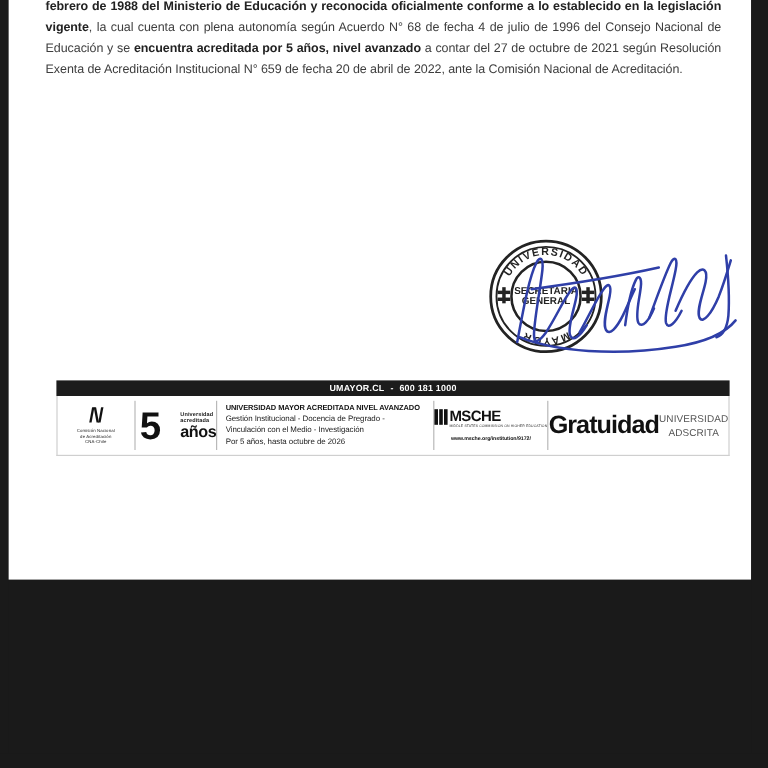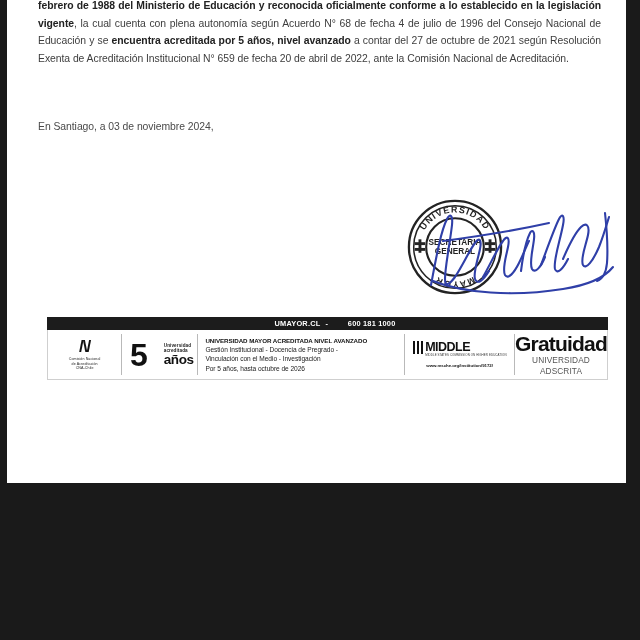--- a/index.html
+++ b/index.html
@@ -96,21 +96,20 @@
     display: flex;
     align-items: center;
     justify-content: center;
   }
   #footer-topbar .ft-text {
     color: #ffffff;
     font-size: 7.4px;
     font-weight: bold;
     letter-spacing: 0.2px;
     white-space: nowrap;
-    margin-left: 15px;
   }
   #footer-topbar .ft-sep {
     color: #ffffff;
     font-size: 7.4px;
     font-weight: bold;
     padding: 0 5px;
   }
 
   #footer-panels {
     display: flex;
@@ -215,21 +214,21 @@
   }
   #msche-url {
     font-size: 4.4px;
     font-weight: bold;
     color: #111;
     margin-top: 5px;
     letter-spacing: -0.05px;
   }
 
   
-  #panel-grat { flex: 1; flex-direction: column; }
+  #panel-grat { flex: 1; flex-direction: row; }
   #grat-word {
     font-size: 21px;
     font-weight: bold;
     color: #111;
     line-height: 22px;
     letter-spacing: -0.8px;
   }
   #grat-sub {
     font-size: 8.3px;
     color: #555;
@@ -247,21 +246,20 @@
 <body>
 
 <div id="viewport">
 
   <div id="page-sheet">
 
     <div id="doc-body">
       <p class="para"><b>febrero de 1988 del Ministerio de Educación y reconocida oficialmente conforme a lo establecido en la legislación vigente</b><span>, la cual cuenta con plena autonomía según Acuerdo N° 68 de fecha 4 de julio de 1996 del Consejo Nacional de Educación y se </span><b>encuentra acreditada por 5 años, nivel avanzado</b><span> a contar del 27 de octubre de 2021 según Resolución Exenta de Acreditación Institucional N° 659 de fecha 20 de abril de 2022, ante la Comisión Nacional de Acreditación.</span></p>
     </div>
 
-    <div id="date-line">En Santiago, a 03 de noviembre 2024,</div>
 
     <div id="signature-block">
 
       <svg id="seal" viewBox="0 0 100 100">
         <defs>
           <path id="arcTop" d="M 14,50 A 36,36 0 0 1 86,50"></path>
           <path id="arcBot" d="M 20,50 A 30,30 0 0 0 80,50"></path>
         </defs>
         <circle cx="50" cy="50" r="48" fill="none" stroke="#232323" stroke-width="2.4"></circle>
         <circle cx="50" cy="50" r="43" fill="none" stroke="#232323" stroke-width="1.6"></circle>
@@ -349,21 +347,21 @@
         <div class="fdiv"></div>
 
         <div class="fpanel" id="panel-msche">
           <div id="msche-row">
             <span id="msche-bars">
                 <i></i>
                 <i></i>
                 <i></i>
               </span>
             <span>
-              <div id="msche-word">MIDDLE</div>
+              <div id="msche-word">MSCHE</div>
               <div id="msche-sub">MIDDLE STATES COMMISSION ON HIGHER EDUCATION</div>
             </span>
           </div>
           <div id="msche-url">www.msche.org/institution/9172/</div>
         </div>
 
         <div class="fdiv"></div>
 
         <div class="fpanel" id="panel-grat">
           <div id="grat-word">Gratuidad</div>

